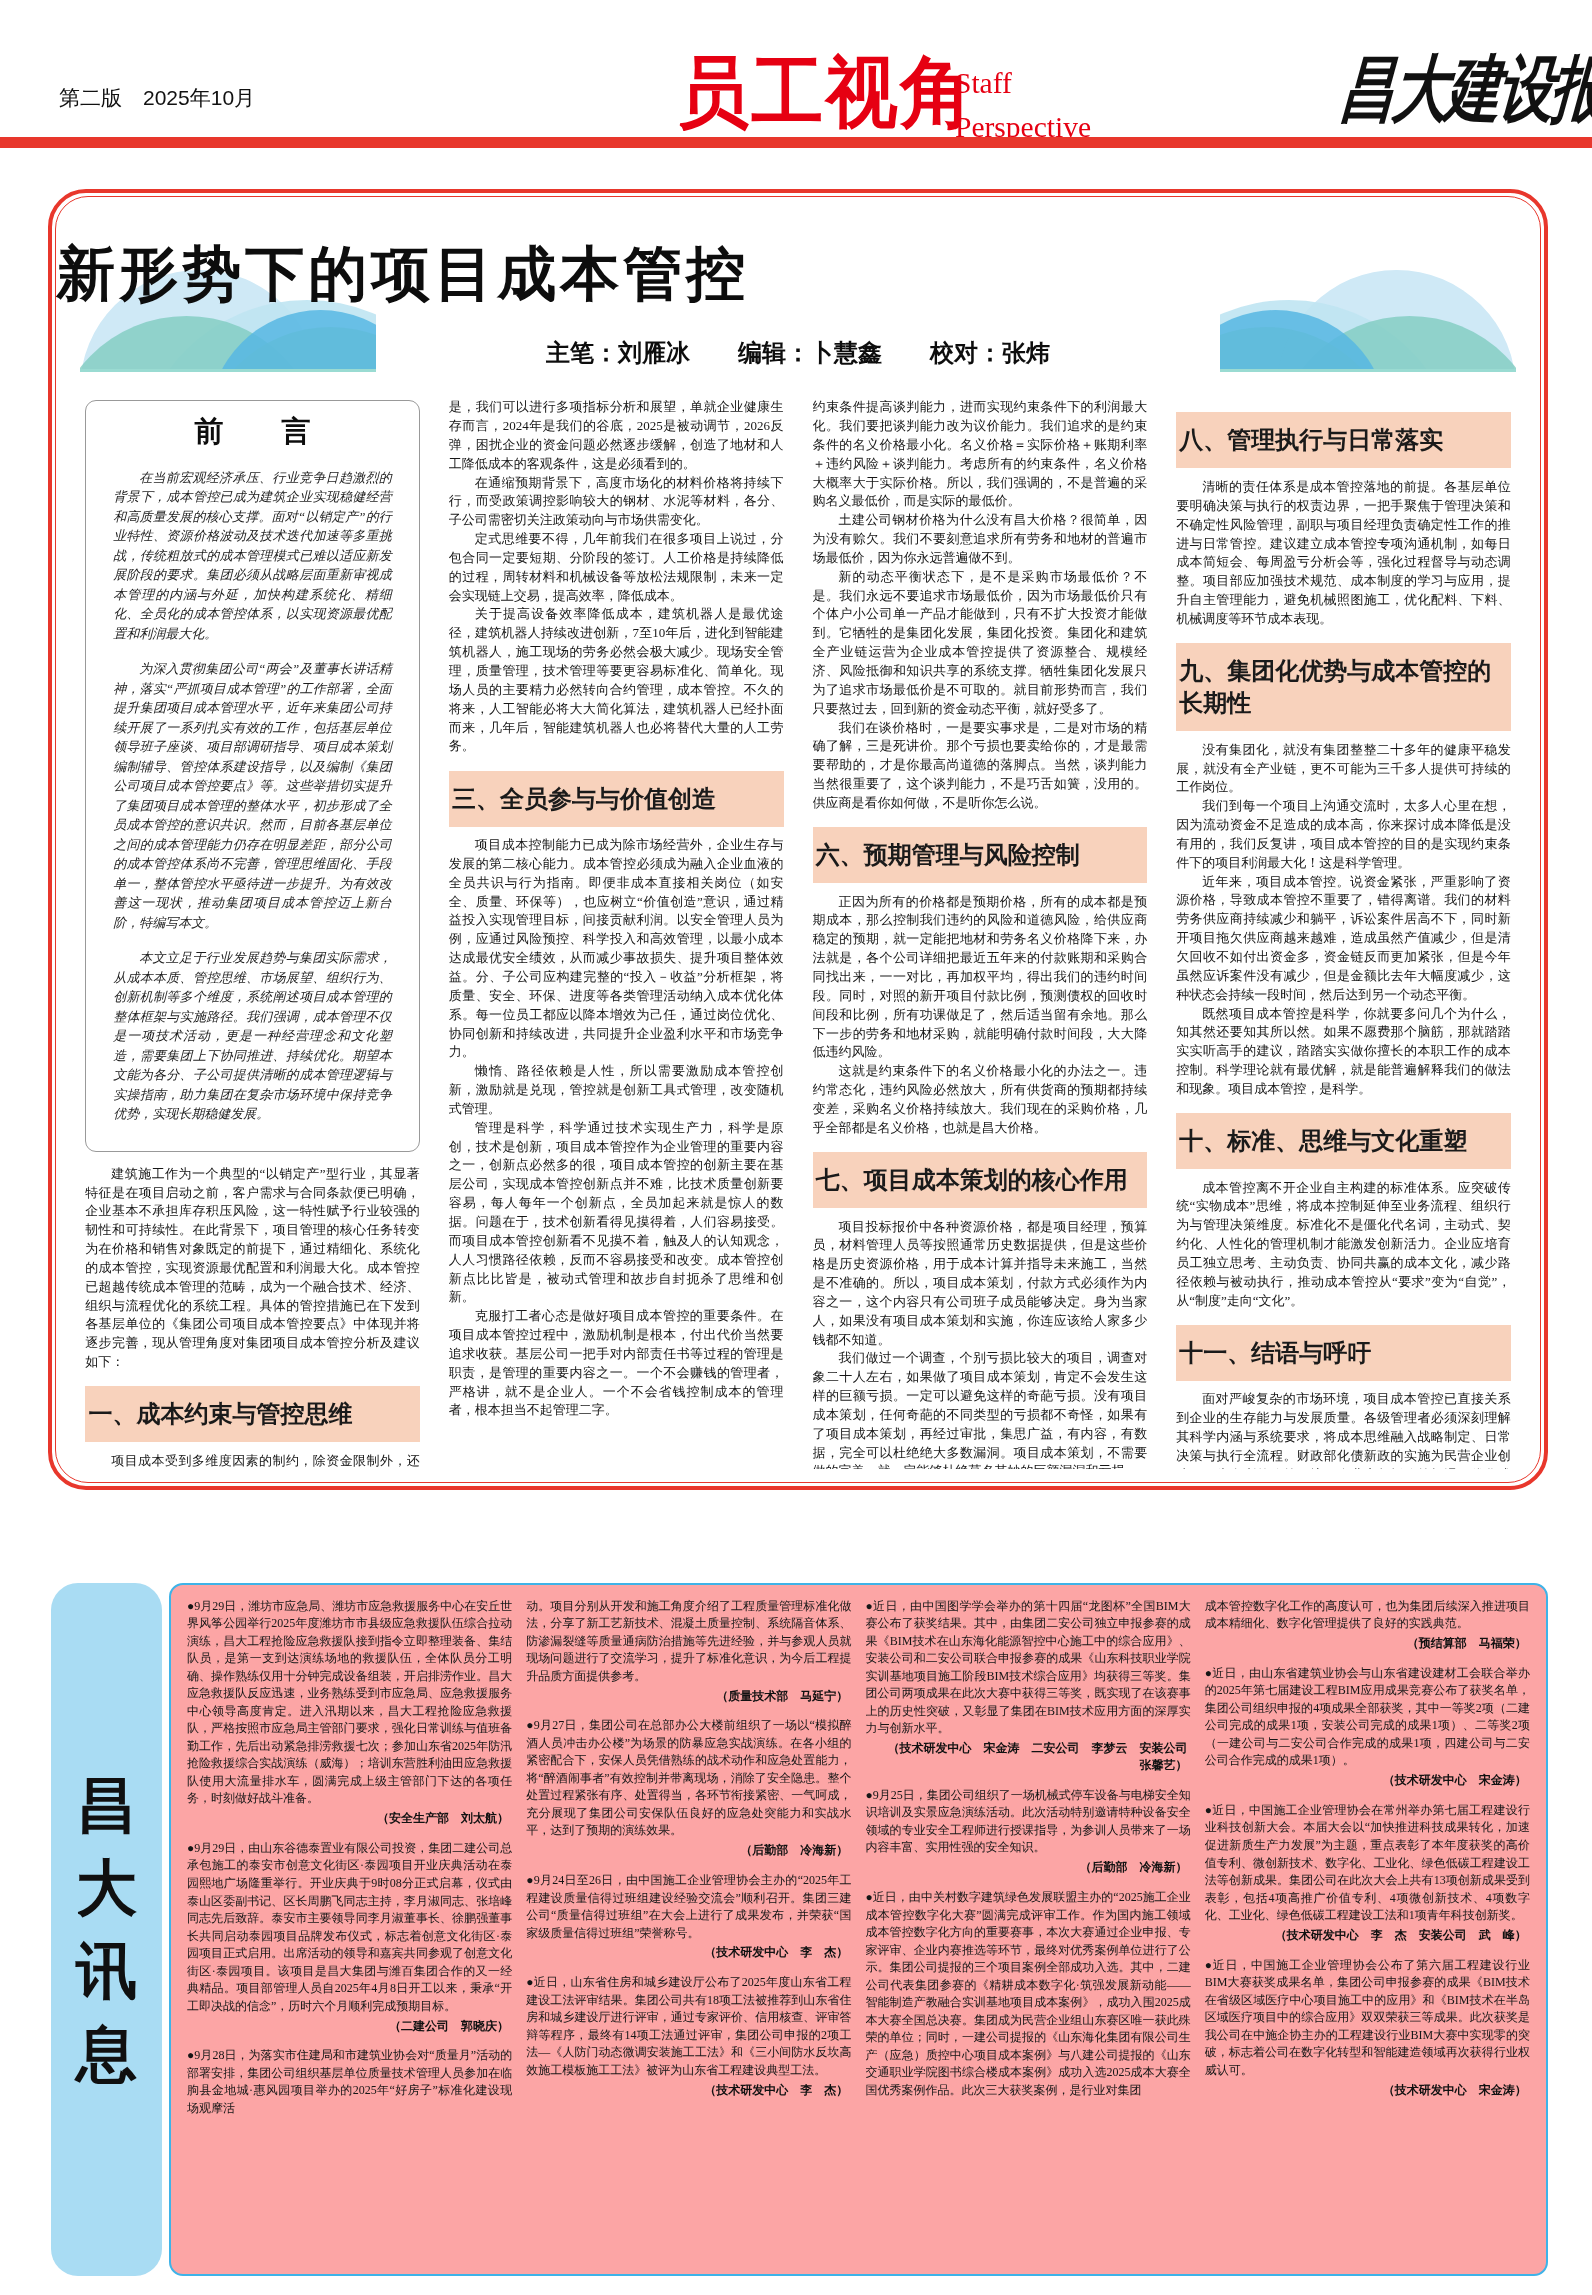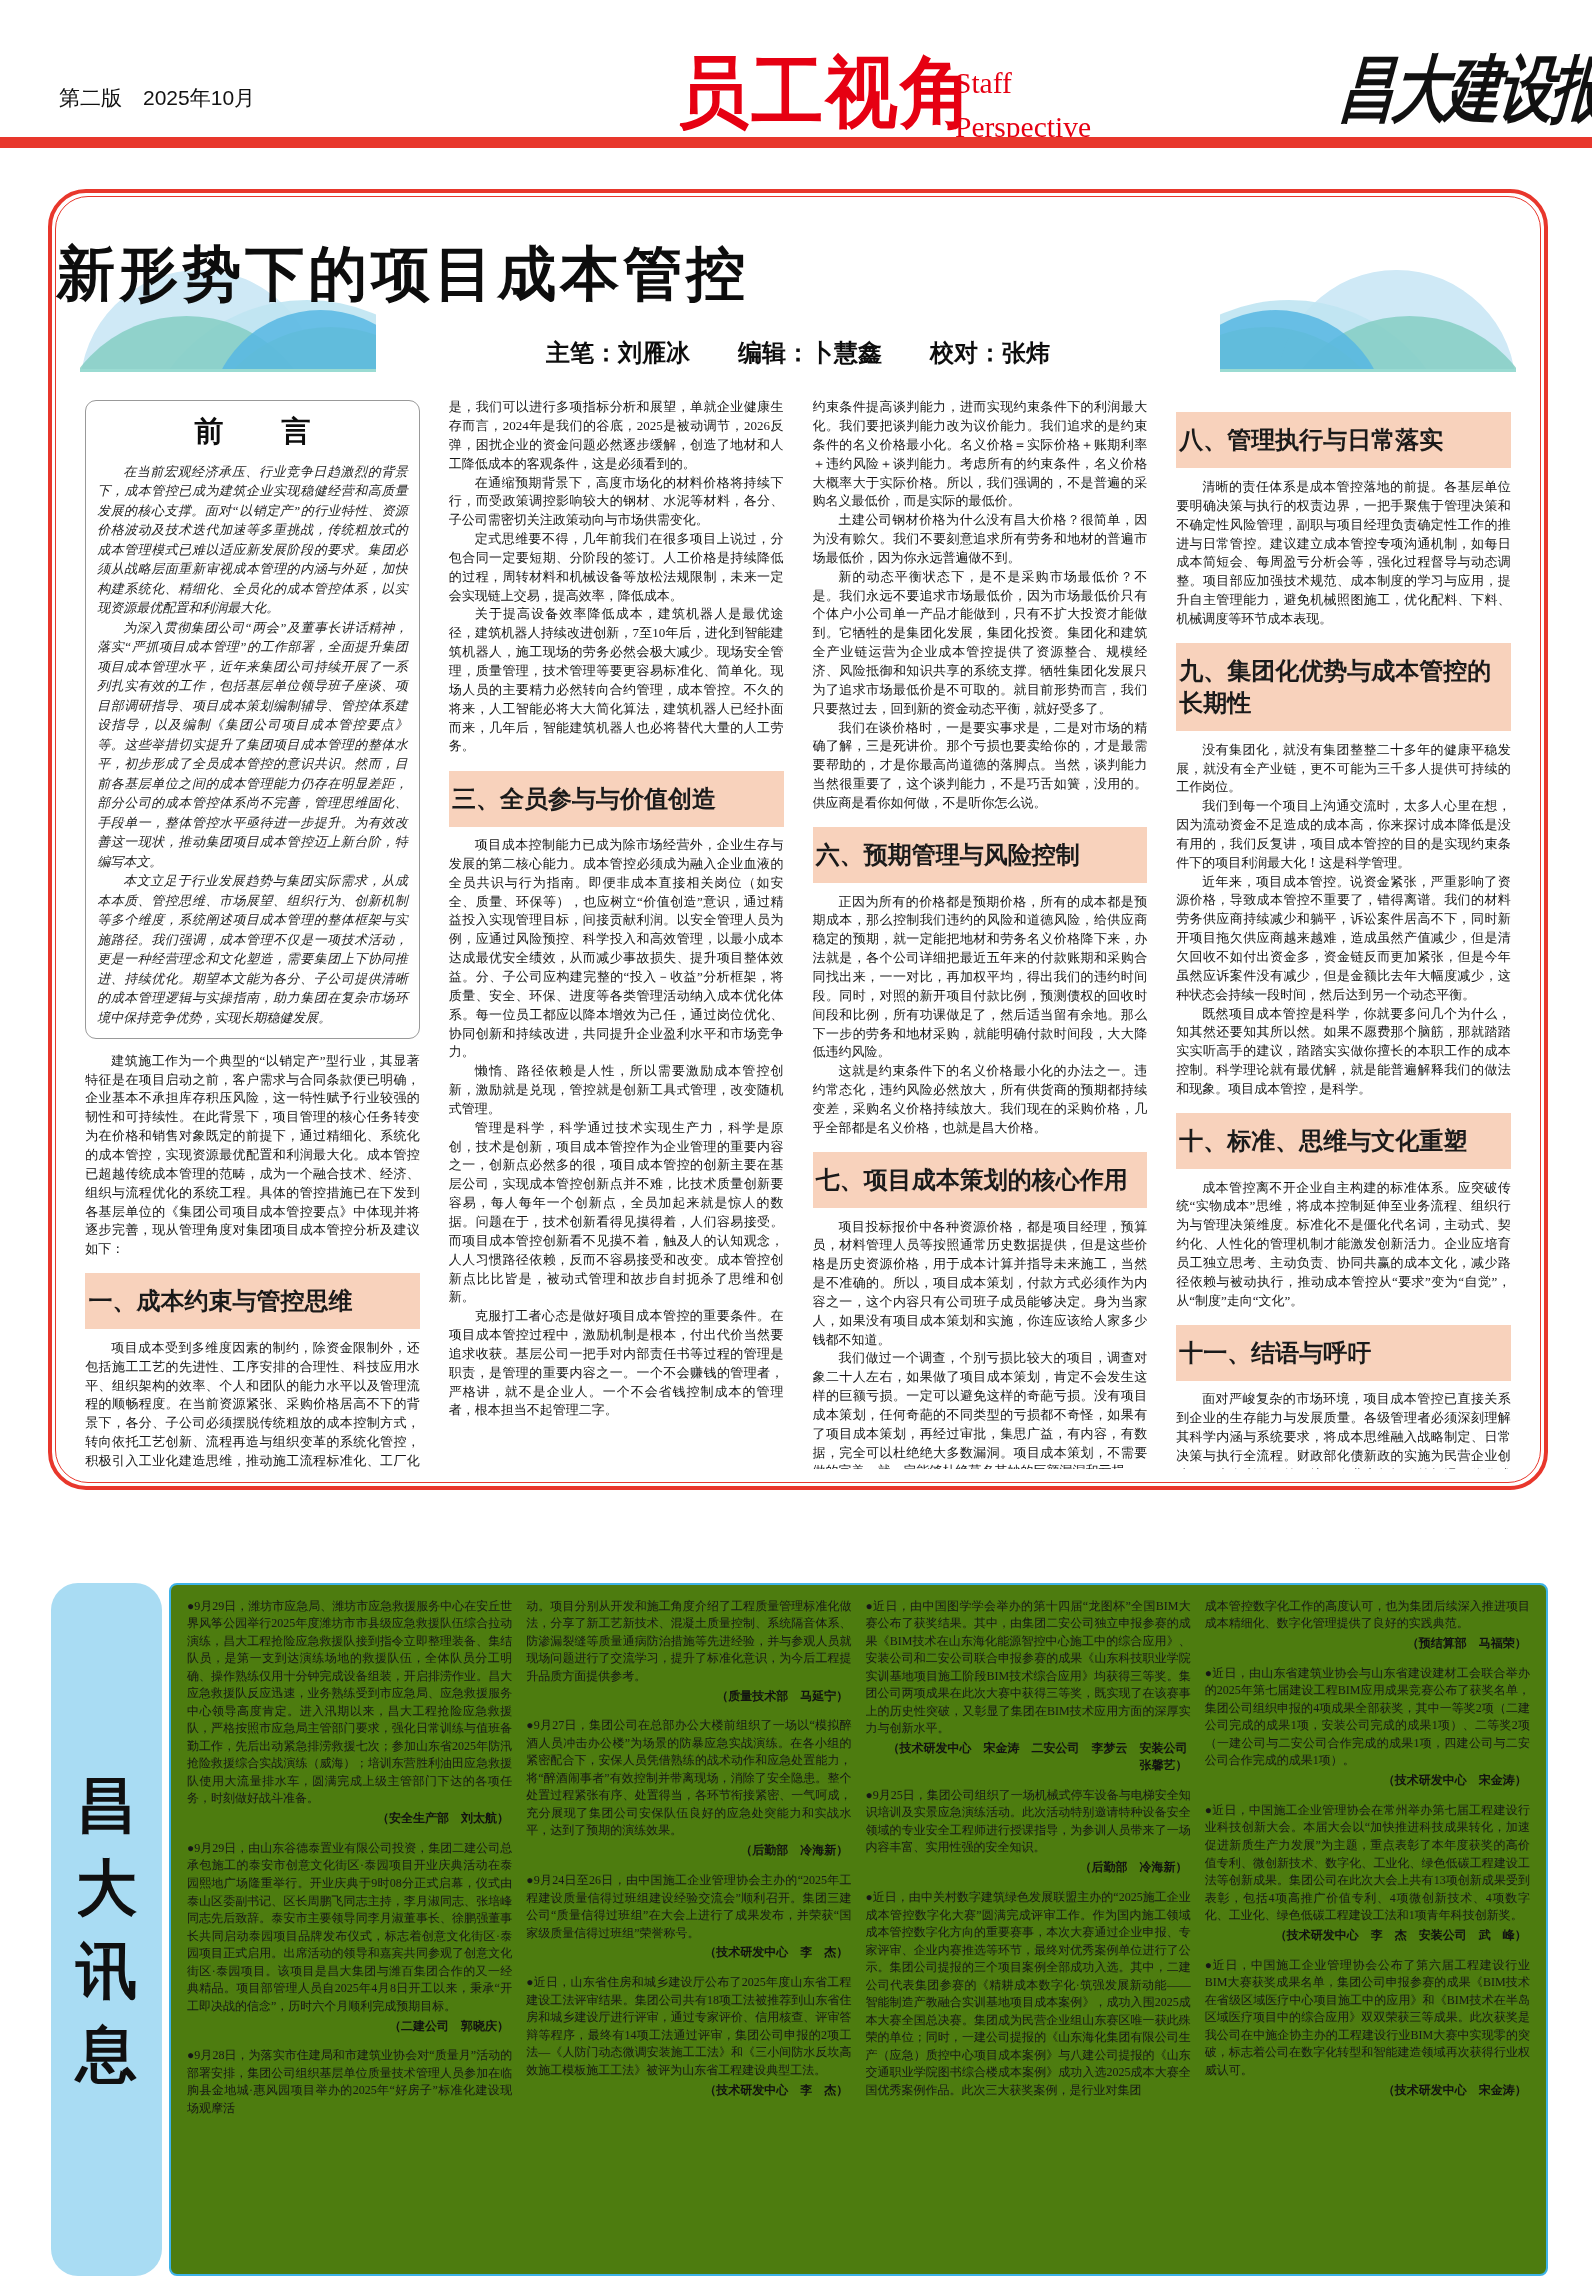--- a/index.html
+++ b/index.html
@@ -31,27 +31,27 @@
            letter-spacing:4px;color:#0d0d0d;}
   .a-byline{position:absolute;left:0;right:0;top:140px;text-align:center;font-size:24px;font-weight:700;color:#0d0d0d;}
   .a-cols{position:absolute;left:29px;right:29px;top:201px;bottom:12.7px;display:flex;gap:29px;overflow:hidden;}
   .col{flex:1 1 0;overflow:hidden;}
   .sec-h{background:#f8d2bc;font-family:"Liberation Sans",sans-serif;font-weight:700;font-size:24px;
          text-align:left;padding:12px 3.2px;margin:14.3px 0 9.6px;color:#1a1a1a;}
   .body-p{font-size:13px;line-height:1.45;text-align:justify;text-indent:2em;margin:0;color:#161616;}
   .body-p.noind{text-indent:0;}
   .preface{border:1.6px solid #999;border-radius:11px;padding:6.4px 11px 11px;margin:1.6px 0 12.7px;}
   .preface-title{text-align:center;font-size:29px;font-weight:700;margin:4.8px 0 9.6px;color:#0d0d0d;}
-  .kai{font-style:italic;font-size:13px;line-height:1.5;text-align:justify;text-indent:2em;margin:0;color:#1d1d1d;}
+  .kai{font-style:italic;font-size:13px;line-height:1.5;text-align:justify;text-indent:2em;margin:16px;color:#1d1d1d;}
   
   .panel{position:absolute;left:51px;top:1583px;width:111px;height:693px;background:#a9dcf3;border-radius:27px;
          display:flex;flex-direction:column;align-items:center;justify-content:center;gap:22px;}
   .panel span{font-size:61px;font-weight:700;color:#101010;line-height:1;}
   .newsbox{position:absolute;left:169px;top:1583px;width:1379px;height:693px;border:2.4px solid #3eb3e8;
-           border-radius:8px;box-sizing:border-box;padding:12.7px 16px;display:flex;gap:14px;overflow:hidden;background:#4d7c0f;}
+           border-radius:14px;box-sizing:border-box;padding:12.7px 16px;display:flex;gap:14px;overflow:hidden;background:#fca5a5;}
   .ncol{flex:1 1 0;overflow:hidden;}
   .n-item{margin-bottom:12.7px;}
   .n-text{font-size:12px;line-height:1.46;text-align:justify;margin:0;color:#161616;}
   .n-byline{text-align:right;font-weight:700;font-size:12px;font-family:"Liberation Sans",sans-serif;
             margin:2.4px 3.2px 0 0;color:#111;}
 </style>
 </head>
 <body>
 
 <div class="page">

